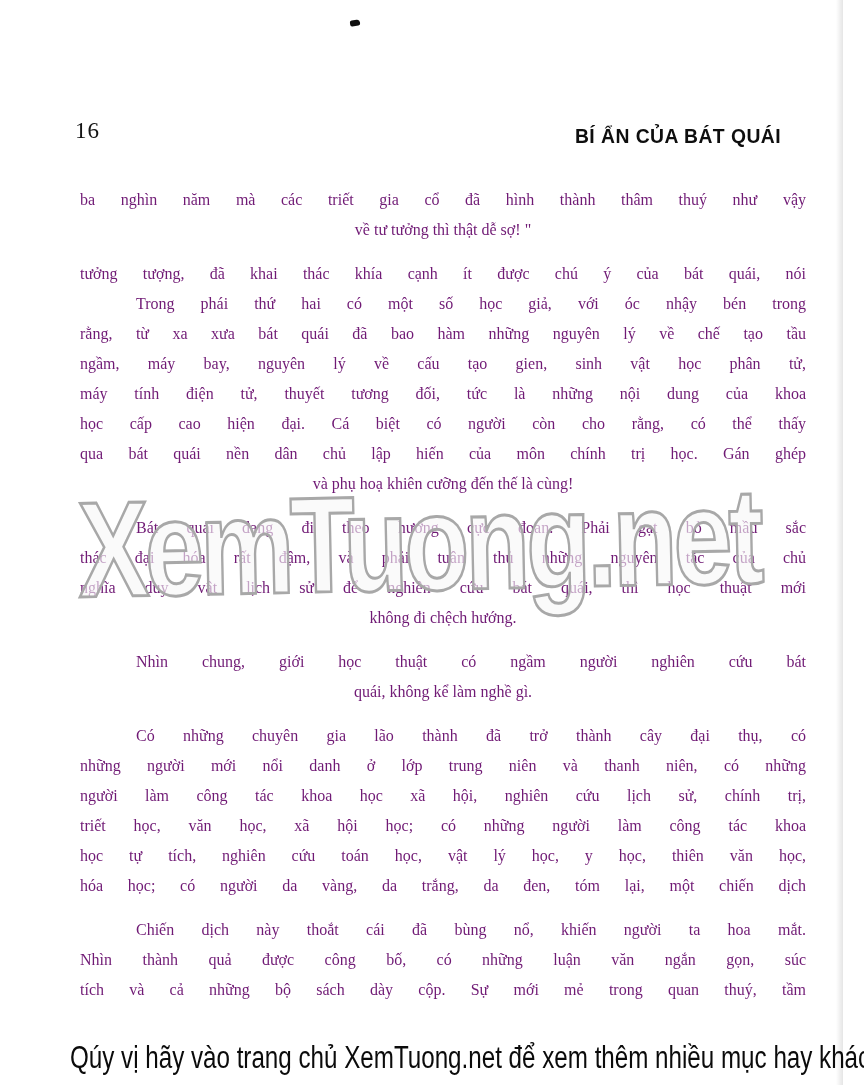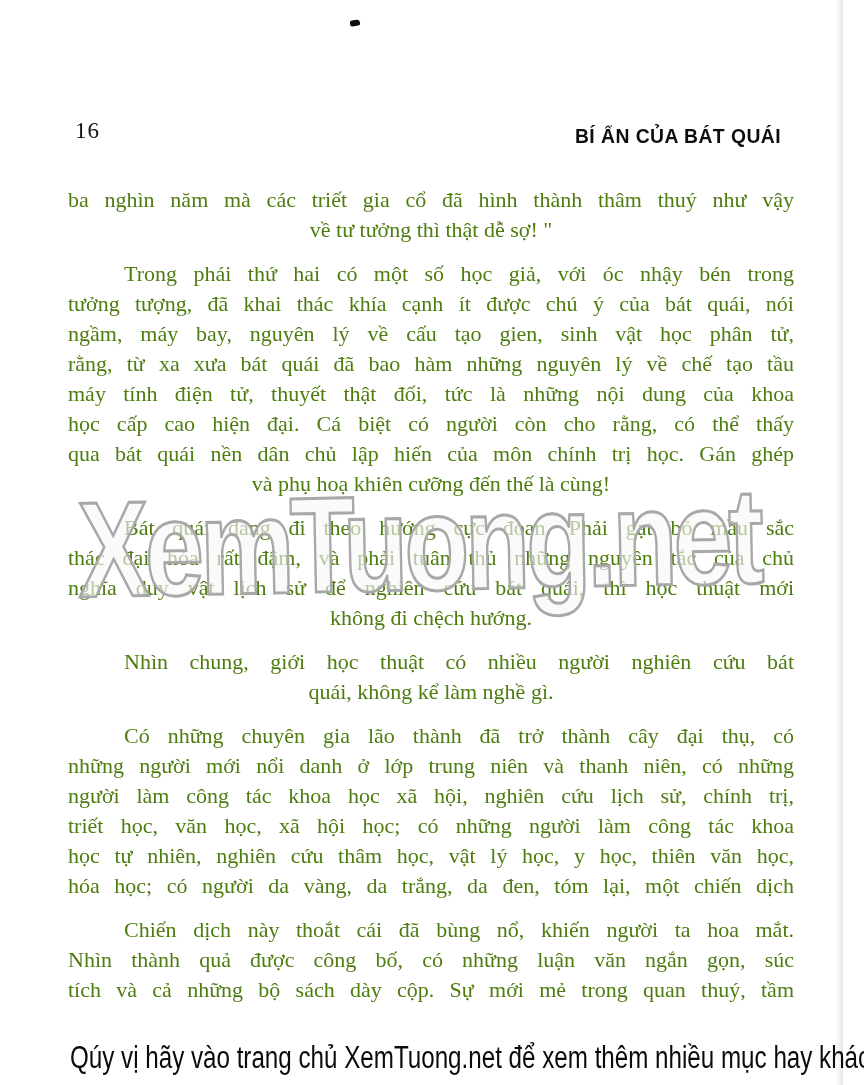--- a/index.html
+++ b/index.html
@@ -21,22 +21,22 @@
   .page-number{
     position:absolute;left:75px;top:118px;font-size:23px;letter-spacing:1px;
   }
   .running-header{
     position:absolute;right:62px;top:124px;
     font-family:"Liberation Sans", sans-serif;font-size:21px;font-weight:bold;
     letter-spacing:0.5px;transform:scaleX(0.92);transform-origin:right center;
     color:#0e0e0e;
   }
   .body-text{
-    position:absolute;left:68px;top:185px;width:726px;
-    font-size:22px;line-height:30px;color:#4d7c0f;
+    position:absolute;left:80px;top:185px;width:726px;
+    font-size:16px;line-height:30px;color:#701a75;
   }
   .para{margin:0 0 14px 0;}
   .line{min-height:30px;}
   .jline{text-align:justify;text-align-last:justify;}
   .lline{text-align:center;}
   .indent{padding-left:56px;}
   .watermark{
     position:absolute;left:78px;top:472px;z-index:5;pointer-events:none;
     white-space:nowrap;
     font-family:"Liberation Sans", sans-serif;font-weight:bold;font-size:136px;
@@ -63,48 +63,48 @@
   <div class="running-header">BÍ ẨN CỦA BÁT QUÁI</div>
 
   <div class="body-text">
 
     <div class="para">
       <div class="line jline">ba nghìn năm mà các triết gia cổ đã hình thành thâm thuý như vậy</div>
       <div class="line lline">về tư tưởng thì thật dễ sợ! "</div>
     </div>
 
     <div class="para">
+      <div class="line jline">tưởng tượng, đã khai thác khía cạnh ít được chú ý của bát quái, nói</div>
       <div class="line jline indent">Trong phái thứ hai có một số học giả, với óc nhậy bén trong</div>
-      <div class="line jline">tưởng tượng, đã khai thác khía cạnh ít được chú ý của bát quái, nói</div>
+      <div class="line jline">rằng, từ xa xưa bát quái đã bao hàm những nguyên lý về chế tạo tầu</div>
       <div class="line jline">ngầm, máy bay, nguyên lý về cấu tạo gien, sinh vật học phân tử,</div>
-      <div class="line jline">rằng, từ xa xưa bát quái đã bao hàm những nguyên lý về chế tạo tầu</div>
-      <div class="line jline">máy tính điện tử, thuyết thật đối, tức là những nội dung của khoa</div>
+      <div class="line jline">máy tính điện tử, thuyết tương đối, tức là những nội dung của khoa</div>
       <div class="line jline">học cấp cao hiện đại. Cá biệt có người còn cho rằng, có thể thấy</div>
       <div class="line jline">qua bát quái nền dân chủ lập hiến của môn chính trị học. Gán ghép</div>
       <div class="line lline">và phụ hoạ khiên cưỡng đến thế là cùng!</div>
     </div>
 
     <div class="para">
       <div class="line jline indent">Bát quái đang đi theo hướng cực đoan. Phải gạt bỏ mầu sắc</div>
       <div class="line jline">thác đại hóa rất đậm, và phải tuân thủ những nguyên tắc của chủ</div>
       <div class="line jline">nghĩa duy vật lịch sử để nghiên cứu bát quái, thì học thuật mới</div>
       <div class="line lline">không đi chệch hướng.</div>
     </div>
 
     <div class="para">
-      <div class="line jline indent">Nhìn chung, giới học thuật có nhiều người nghiên cứu bát</div>
+      <div class="line jline indent">Nhìn chung, giới học thuật có ngầm người nghiên cứu bát</div>
       <div class="line lline">quái, không kể làm nghề gì.</div>
     </div>
 
     <div class="para">
       <div class="line jline indent">Có những chuyên gia lão thành đã trở thành cây đại thụ, có</div>
       <div class="line jline">những người mới nổi danh ở lớp trung niên và thanh niên, có những</div>
       <div class="line jline">người làm công tác khoa học xã hội, nghiên cứu lịch sử, chính trị,</div>
       <div class="line jline">triết học, văn học, xã hội học; có những người làm công tác khoa</div>
-      <div class="line jline">học tự nhiên, nghiên cứu thâm học, vật lý học, y học, thiên văn học,</div>
+      <div class="line jline">học tự tích, nghiên cứu toán học, vật lý học, y học, thiên văn học,</div>
       <div class="line jline">hóa học; có người da vàng, da trắng, da đen, tóm lại, một chiến dịch</div>
     </div>
 
     <div class="para">
       <div class="line jline indent">Chiến dịch này thoắt cái đã bùng nổ, khiến người ta hoa mắt.</div>
       <div class="line jline">Nhìn thành quả được công bố, có những luận văn ngắn gọn, súc</div>
       <div class="line jline">tích và cả những bộ sách dày cộp. Sự mới mẻ trong quan thuý, tầm</div>
     </div>
 
   </div>

